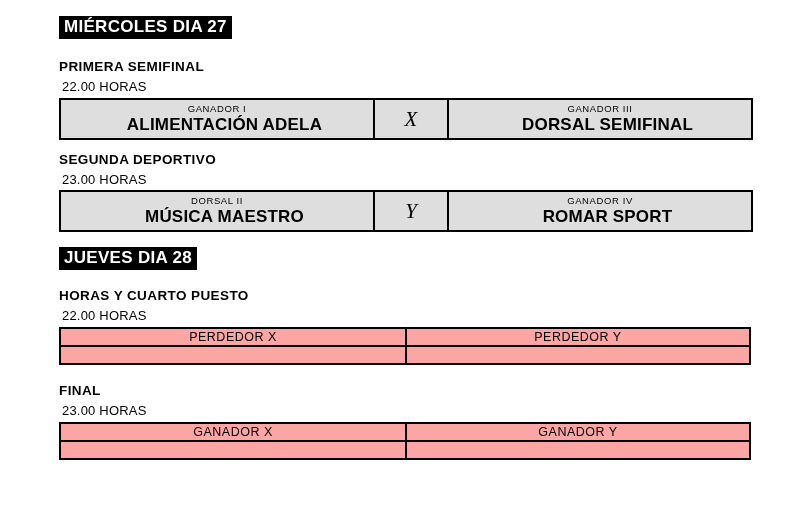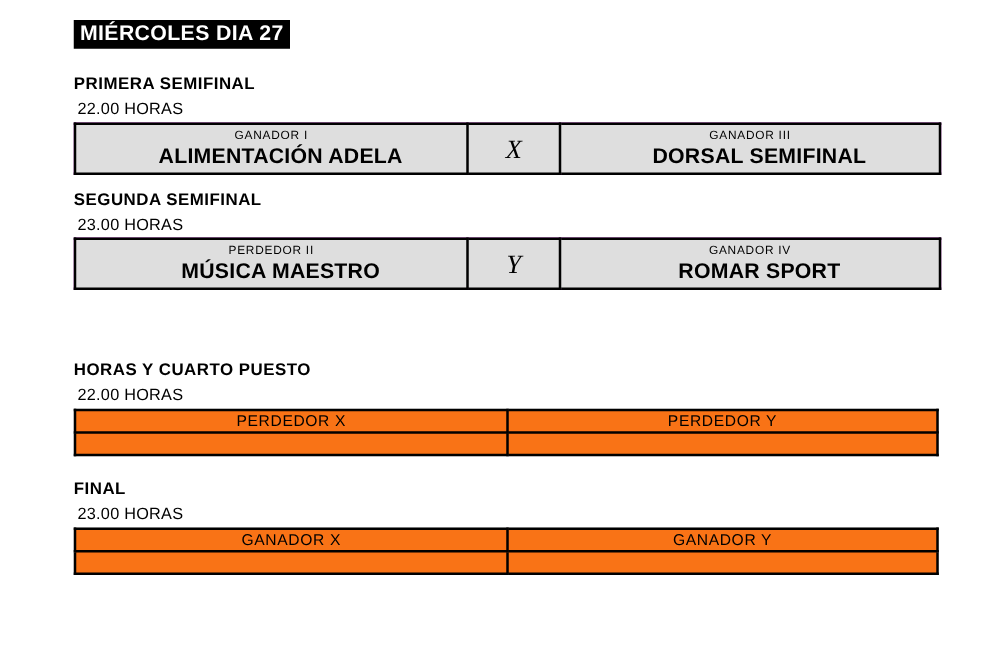--- a/index.html
+++ b/index.html
@@ -55,21 +55,21 @@
     letter-spacing: 0.2px;
     line-height: 15px;
     white-space: nowrap;
   }
 
   
   .match-table {
     position: absolute;
     border-collapse: collapse;
     table-layout: fixed;
-    background: #a21caf;
+    background: #8b5cf6;
   }
   .match-table td {
     border: 2px solid #000000;
     background: #dedede;
     padding: 0;
     vertical-align: middle;
   }
   .team-cell {
     text-align: center;
     padding: 2px 4px 4px 4px;
@@ -98,21 +98,21 @@
 
   
   .result-table {
     position: absolute;
     border-collapse: collapse;
     table-layout: fixed;
     background: #dedede;
   }
   .result-table td {
     border: 2px solid #000000;
-    background: #f97316;
+    background: #fca5a5;
     padding: 0;
     height: 16px;
     vertical-align: middle;
   }
   .result-head {
     text-align: center;
     font-size: 12.5px;
     letter-spacing: 0.5px;
     line-height: 15px;
     white-space: nowrap;
@@ -143,42 +143,43 @@
         <span>X</span>
       </td>
       <td class="team-cell" style="width:302px;">
         <div class="team-sub">GANADOR III</div>
         <div class="team-name">DORSAL SEMIFINAL</div>
       </td>
     </tr>
   </tbody>
     </table>
 
-  <div class="section-title" style="left:59px; top:152px; width:685px;">SEGUNDA SEMIFINAL</div>
+  <div class="section-title" style="left:59px; top:152px; width:685px;">SEGUNDA DEPORTIVO</div>
 
   <div class="time-label" style="left:62px; top:172px;">23.00 HORAS</div>
 
   <table class="match-table" style="left:59px; top:190px; width:686px; height:42px;">
     <tbody>
         <tr>
       <td class="team-cell" style="width:312px;">
-        <div class="team-sub">PERDEDOR II</div>
+        <div class="team-sub">DORSAL II</div>
         <div class="team-name">MÚSICA MAESTRO</div>
       </td>
       <td class="key-cell" style="width:72px;">
         <span>Y</span>
       </td>
       <td class="team-cell" style="width:302px;">
         <div class="team-sub">GANADOR IV</div>
         <div class="team-name">ROMAR SPORT</div>
       </td>
     </tr>
   </tbody>
     </table>
 
+  <div class="day-banner" style="left:59px; top:247px;">JUEVES DIA 28</div>
 
   <div class="section-title" style="left:59px; top:288px; width:685px;">HORAS Y CUARTO PUESTO</div>
 
   <div class="time-label" style="left:62px; top:308px;">22.00 HORAS</div>
 
   <table class="result-table" style="left:59px; top:327px; width:686px;">
     <tbody>
         <tr>
       <td class="result-head" style="width:344px;">
         <span>PERDEDOR X</span>

